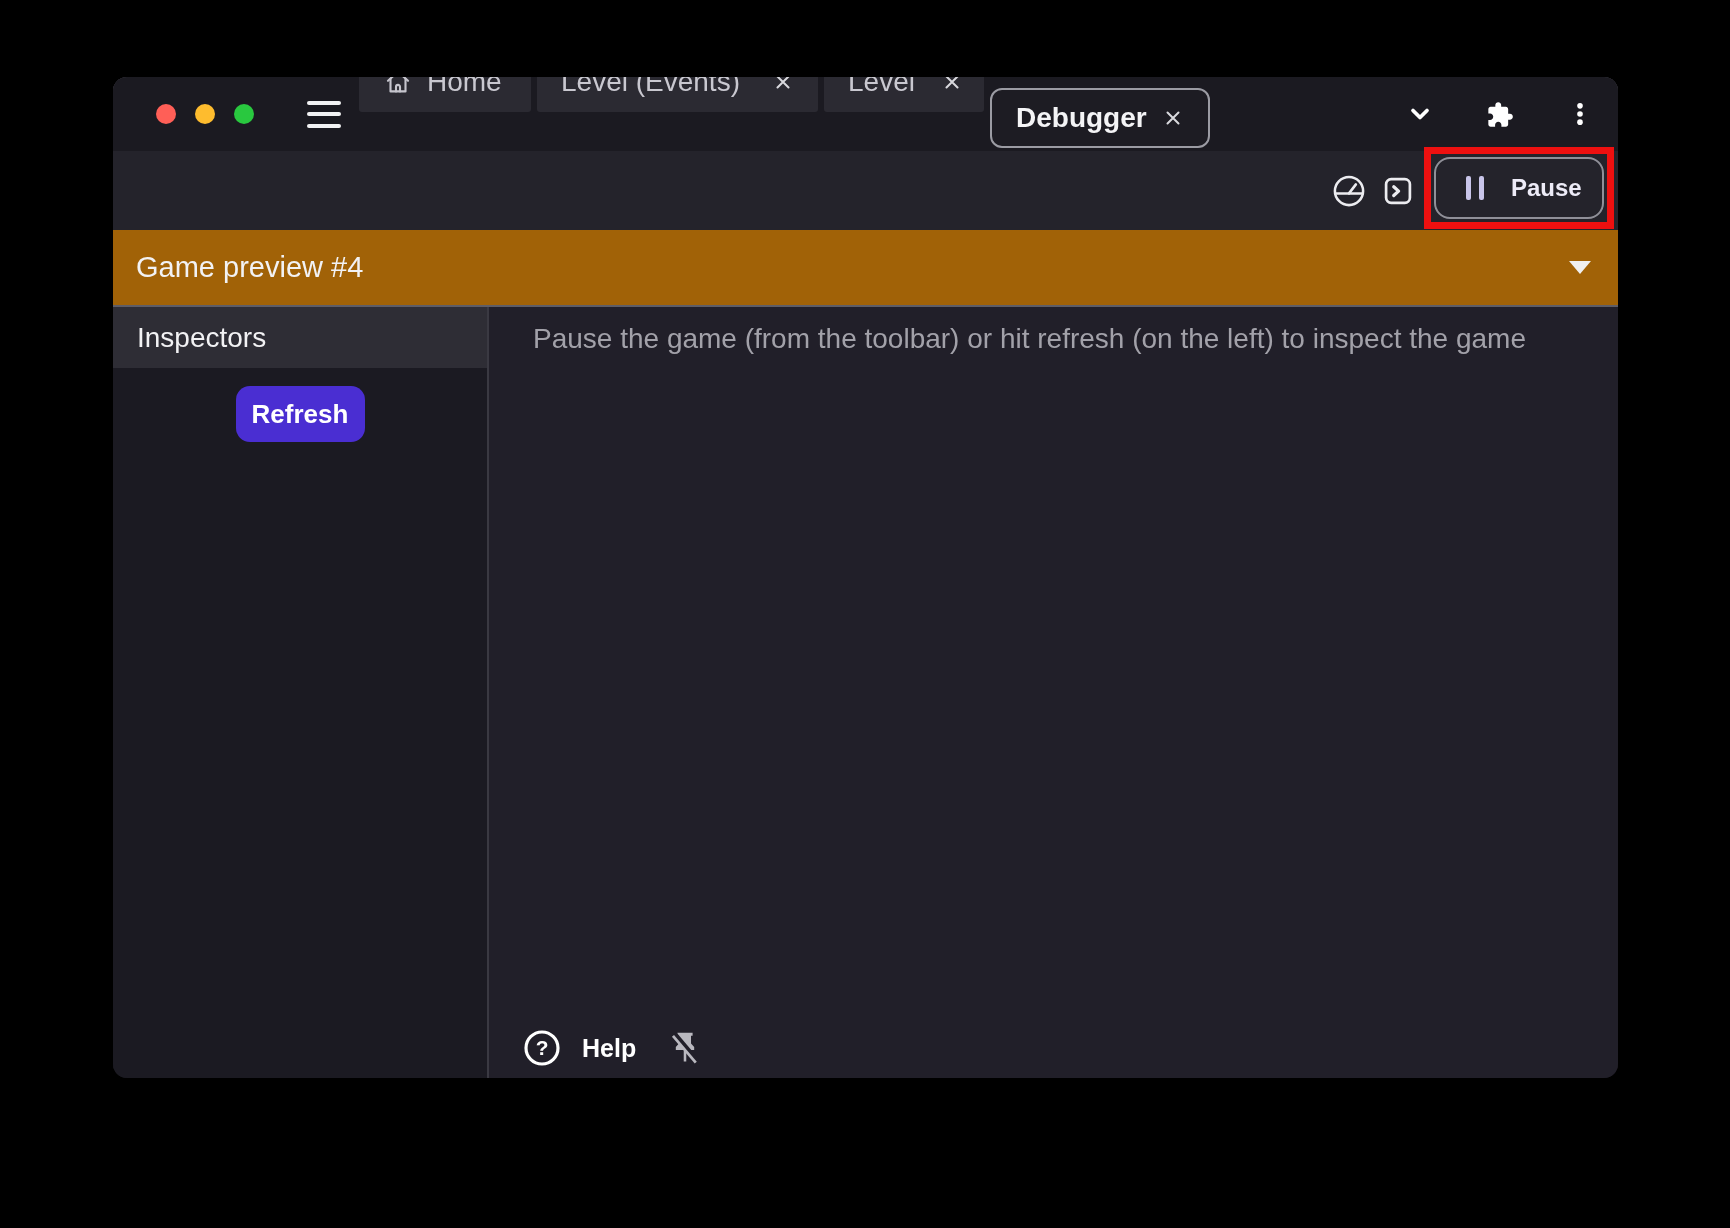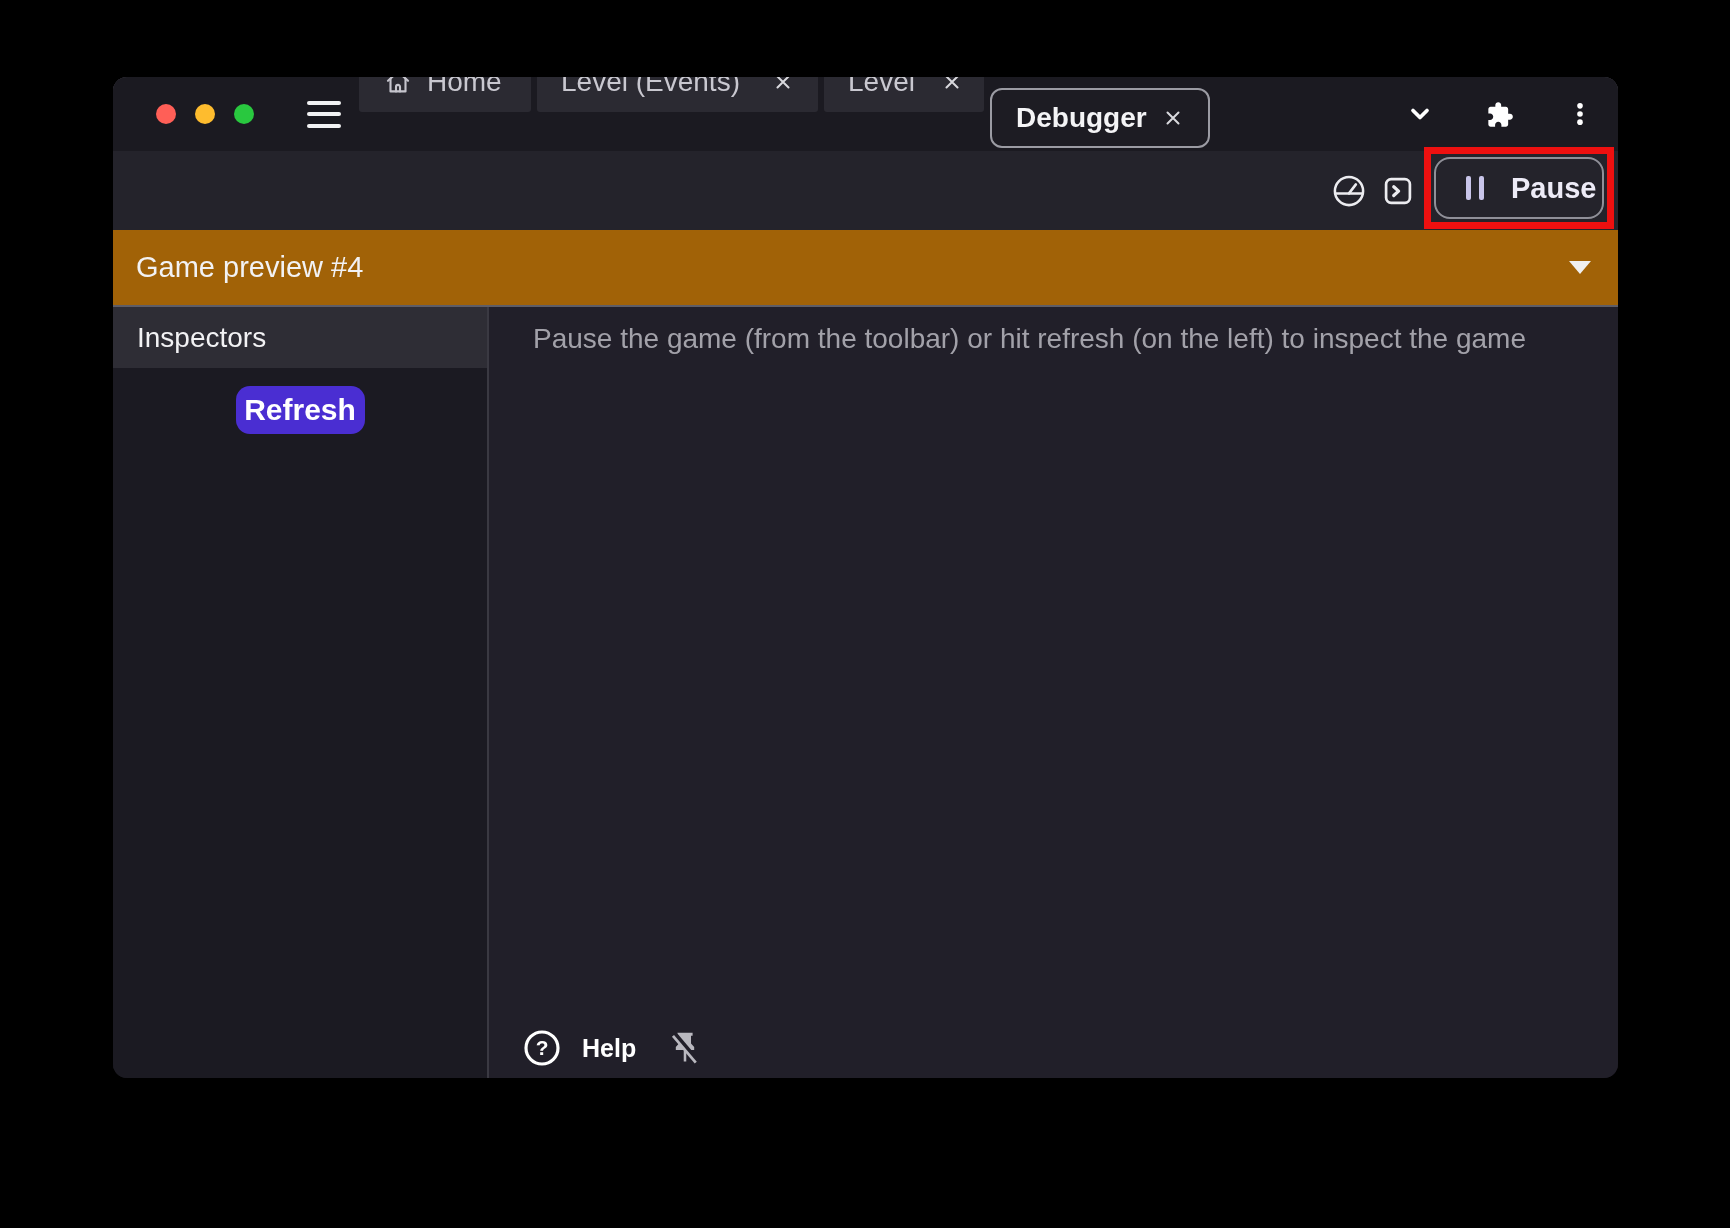--- a/index.html
+++ b/index.html
@@ -42,41 +42,41 @@
     align-items: center; justify-content: flex-end; padding-right: 203px; gap: 14px; }
   .tool-icon { color: #ececf0; display: flex; cursor: pointer; }
 
   .annotation { position: absolute; top: 70px; right: 4px;
     border: 7px solid #ee1010; padding: 3px; z-index: 5; }
   .pause-btn { width: 170px; height: 62px; border: 2px solid #8f8f98; border-radius: 16px;
     background: transparent; display: flex; align-items: center; padding-left: 30px;
     cursor: pointer; }
   .pause-bars { display: flex; gap: 8px; }
   .pause-bars i { display: block; width: 5px; height: 24px; background: #c9c5ea; border-radius: 2px; }
-  .pause-label { margin-left: 27px; font-size: 29px; font-weight: bold; color: #edebf7; }
+  .pause-label { margin-left: 27px; font-size: 24px; font-weight: bold; color: #edebf7; }
 
   
   .preview-row { height: 77px; flex: 0 0 77px; background: #a16207;
     border-bottom: 2px solid #5e5d66; display: flex; align-items: center;
     padding: 0 0 0 23px; cursor: pointer; }
   .preview-title { font-size: 29px; color: #f2f2f4; }
   .caret { margin-left: auto; margin-right: 27px; width: 0; height: 0;
     border-left: 11px solid transparent; border-right: 11px solid transparent;
     border-top: 13px solid #f0f0f0; }
 
   
   .content { flex: 1; display: flex; min-height: 0; }
   .sidebar { width: 374px; flex: 0 0 374px; display: flex; flex-direction: column;
     background: #1b1a22; }
   .sidebar-header { height: 61px; flex: 0 0 61px; background: #2e2d35;
     display: flex; align-items: center; padding-left: 24px;
     font-size: 28px; color: #f2f2f4; }
-  .refresh-btn { align-self: center; margin-top: 18px; width: 129px; height: 48px;
+  .refresh-btn { align-self: center; margin-top: 18px; width: 129px; height: 56px;
     background: #4a2ed2; border: none; border-radius: 14px; color: #ffffff;
-    font-size: 30px; font-weight: bold; font-family: inherit; cursor: pointer; }
+    font-size: 26px; font-weight: bold; font-family: inherit; cursor: pointer; }
   .v-divider { width: 2px; flex: 0 0 2px; background: #3a3942; }
 
   .main { flex: 1; background: #211f29; position: relative; }
   .main-message { padding: 16px 20px 0 44px; font-size: 28px; color: #a2a1a9;
     white-space: nowrap; }
 
   .help-row { position: absolute; left: 33px; bottom: 10px; display: flex;
     align-items: center; }
   .help-icon { width: 40px; height: 40px; color: #ffffff; display: flex; cursor: pointer; }
   .help-label { margin-left: 20px; font-size: 25px; font-weight: bold; color: #ffffff; }

